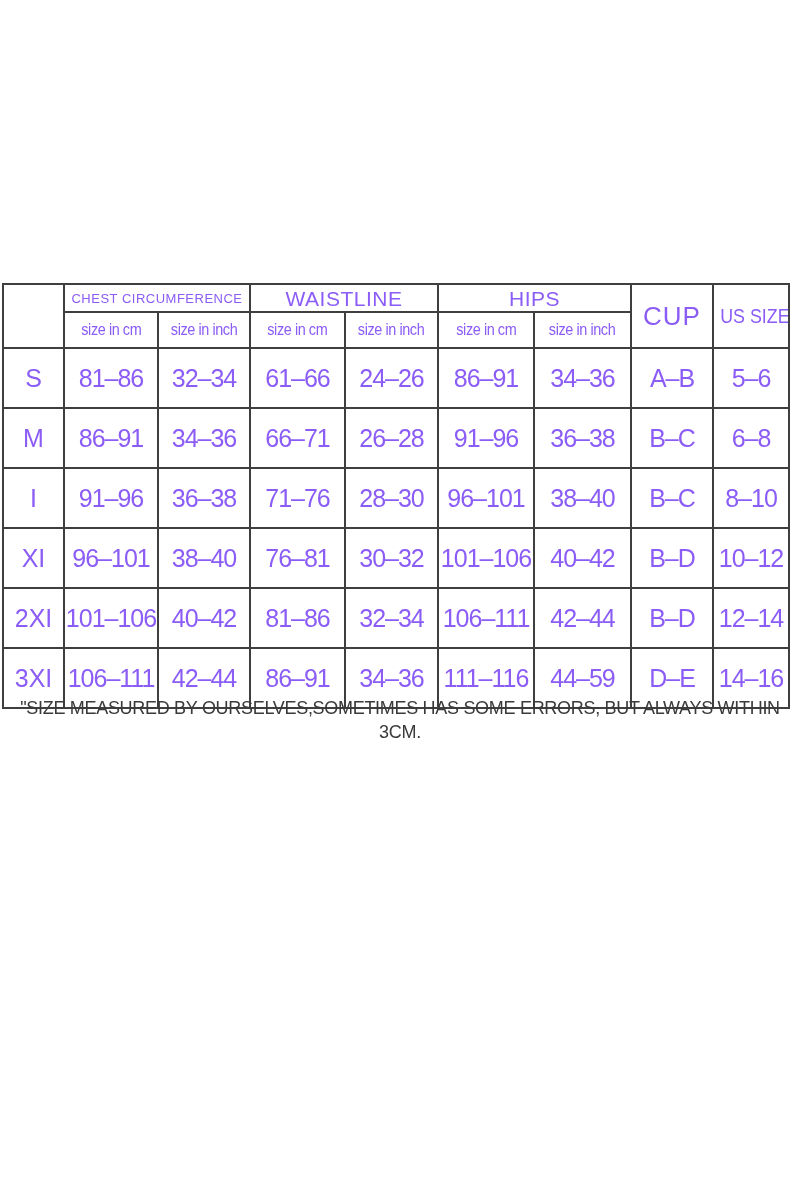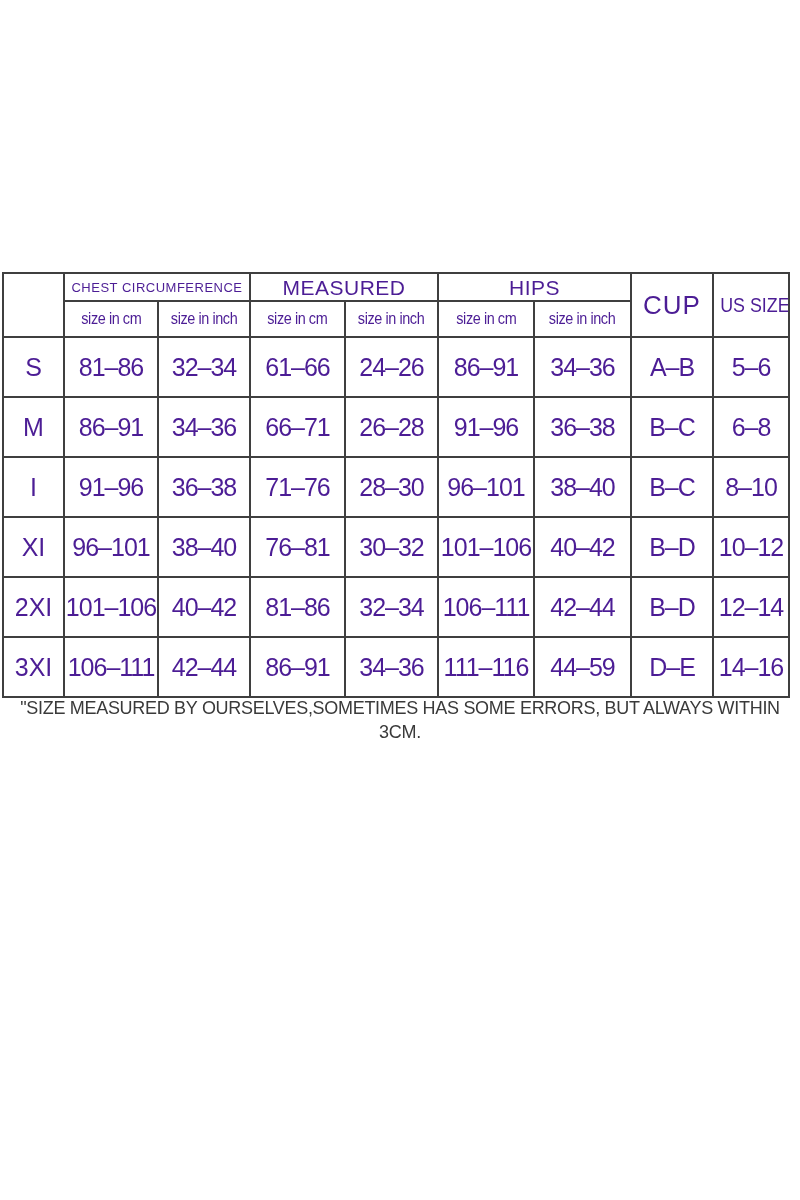--- a/index.html
+++ b/index.html
@@ -7,26 +7,26 @@
   body {
     background: #ffffff;
     font-family: "Liberation Sans", sans-serif;
     position: relative;
     color: #2b2b2b;
   }
   .page { position: absolute; inset: 0; background: #ffffff; }
 
   table.size-table {
     position: absolute;
-    top: 272px;
+    top: 283px;
     left: 2px;
     width: 786px;
     border-collapse: collapse;
     table-layout: fixed;
-    color: #4c1d95;
+    color: #8b5cf6;
   }
   .size-table th, .size-table td {
     border: 2px solid #3f3f3f;
     text-align: center;
     vertical-align: middle;
     font-weight: normal;
     overflow: hidden;
     white-space: nowrap;
   }
   tr.group-row th { height: 25px; }
@@ -74,21 +74,21 @@
       <col style="width:93px">
       <col style="width:96px">
       <col style="width:97px">
       <col style="width:82px">
       <col style="width:76px">
     </colgroup>
     <thead>
       <tr class="group-row">
         <th rowspan="2"></th>
         <th colspan="2" class="group-chest">CHEST CIRCUMFERENCE</th>
-        <th colspan="2" class="group-waist">MEASURED</th>
+        <th colspan="2" class="group-waist">WAISTLINE</th>
         <th colspan="2" class="group-hips">HIPS</th>
         <th rowspan="2" class="cup-col">CUP</th>
         <th rowspan="2" class="us-col"><span class="cond">US SIZE</span></th>
       </tr>
       <tr class="sub-row">
         <th class="sub-col"><span class="cond">size in cm</span></th>
         <th class="sub-col"><span class="cond">size in inch</span></th>
         <th class="sub-col"><span class="cond">size in cm</span></th>
         <th class="sub-col"><span class="cond">size in inch</span></th>
         <th class="sub-col"><span class="cond">size in cm</span></th>

